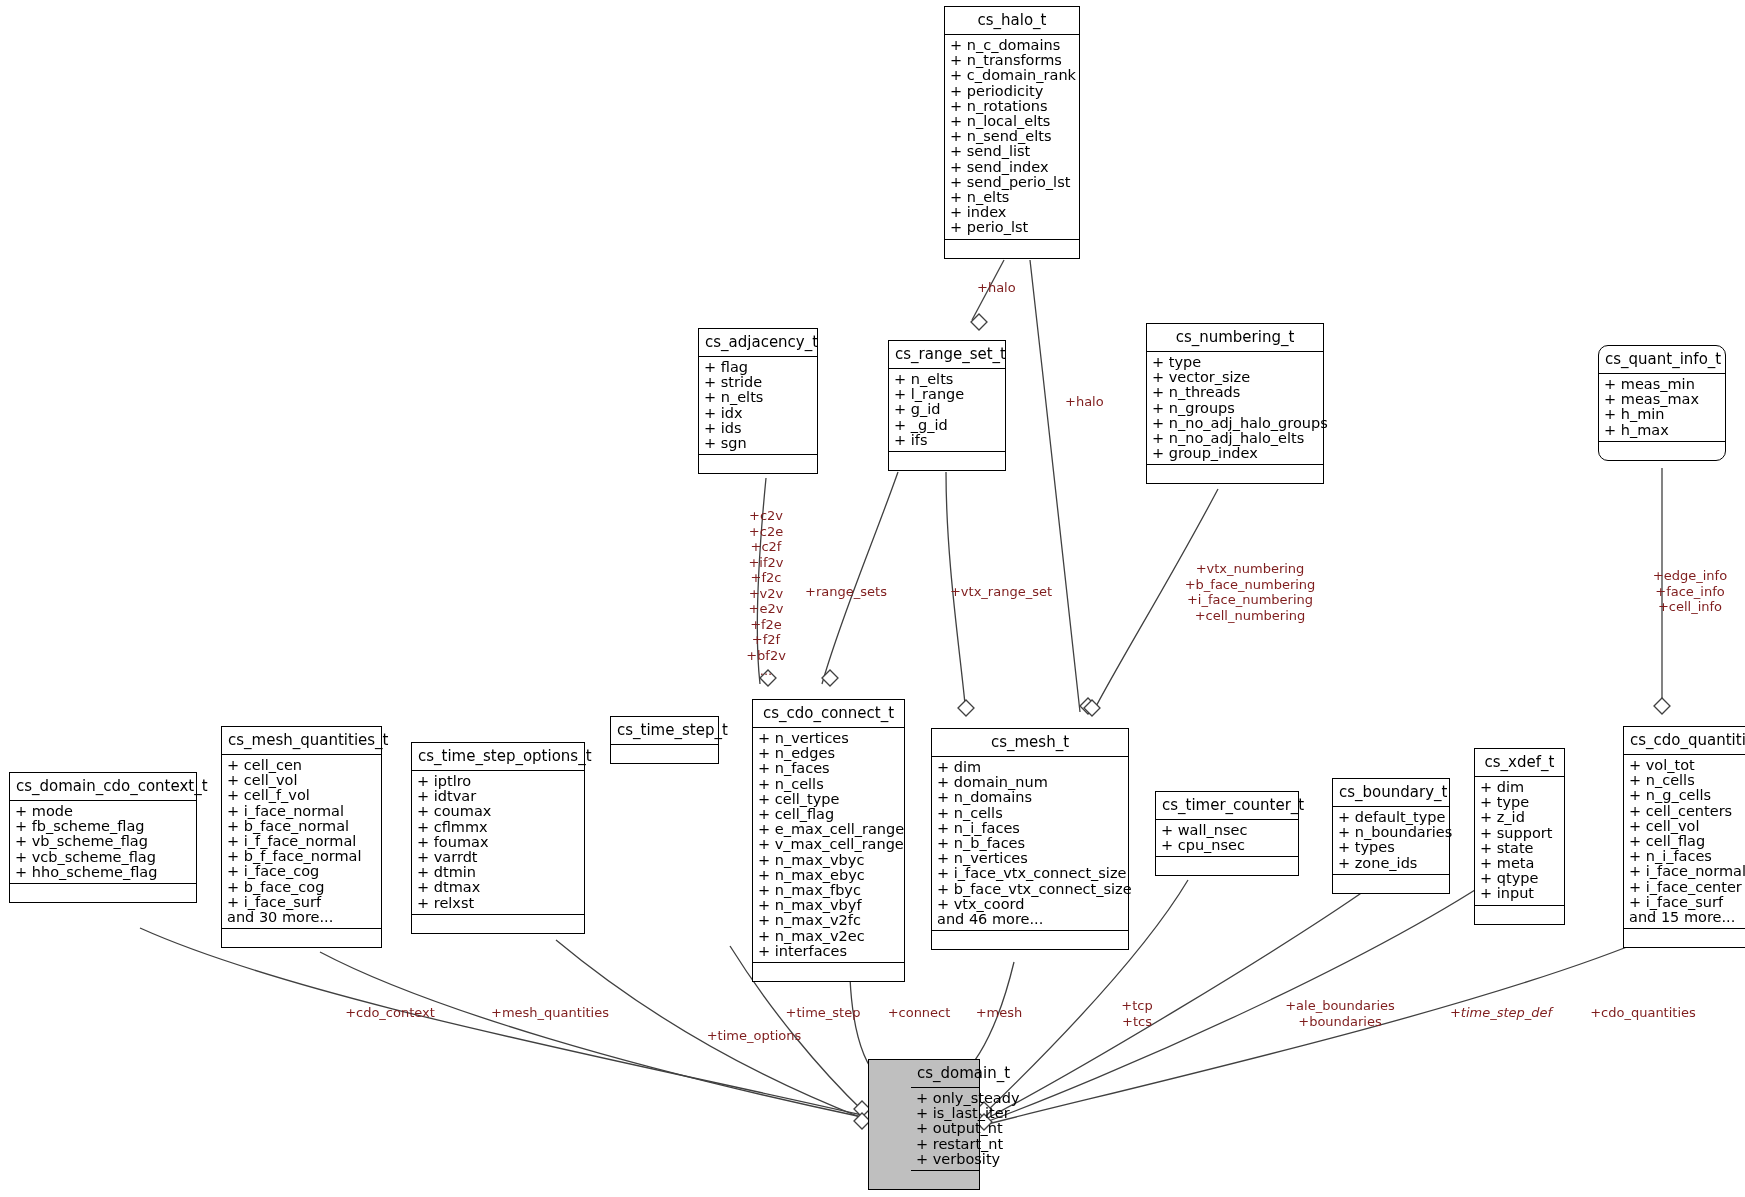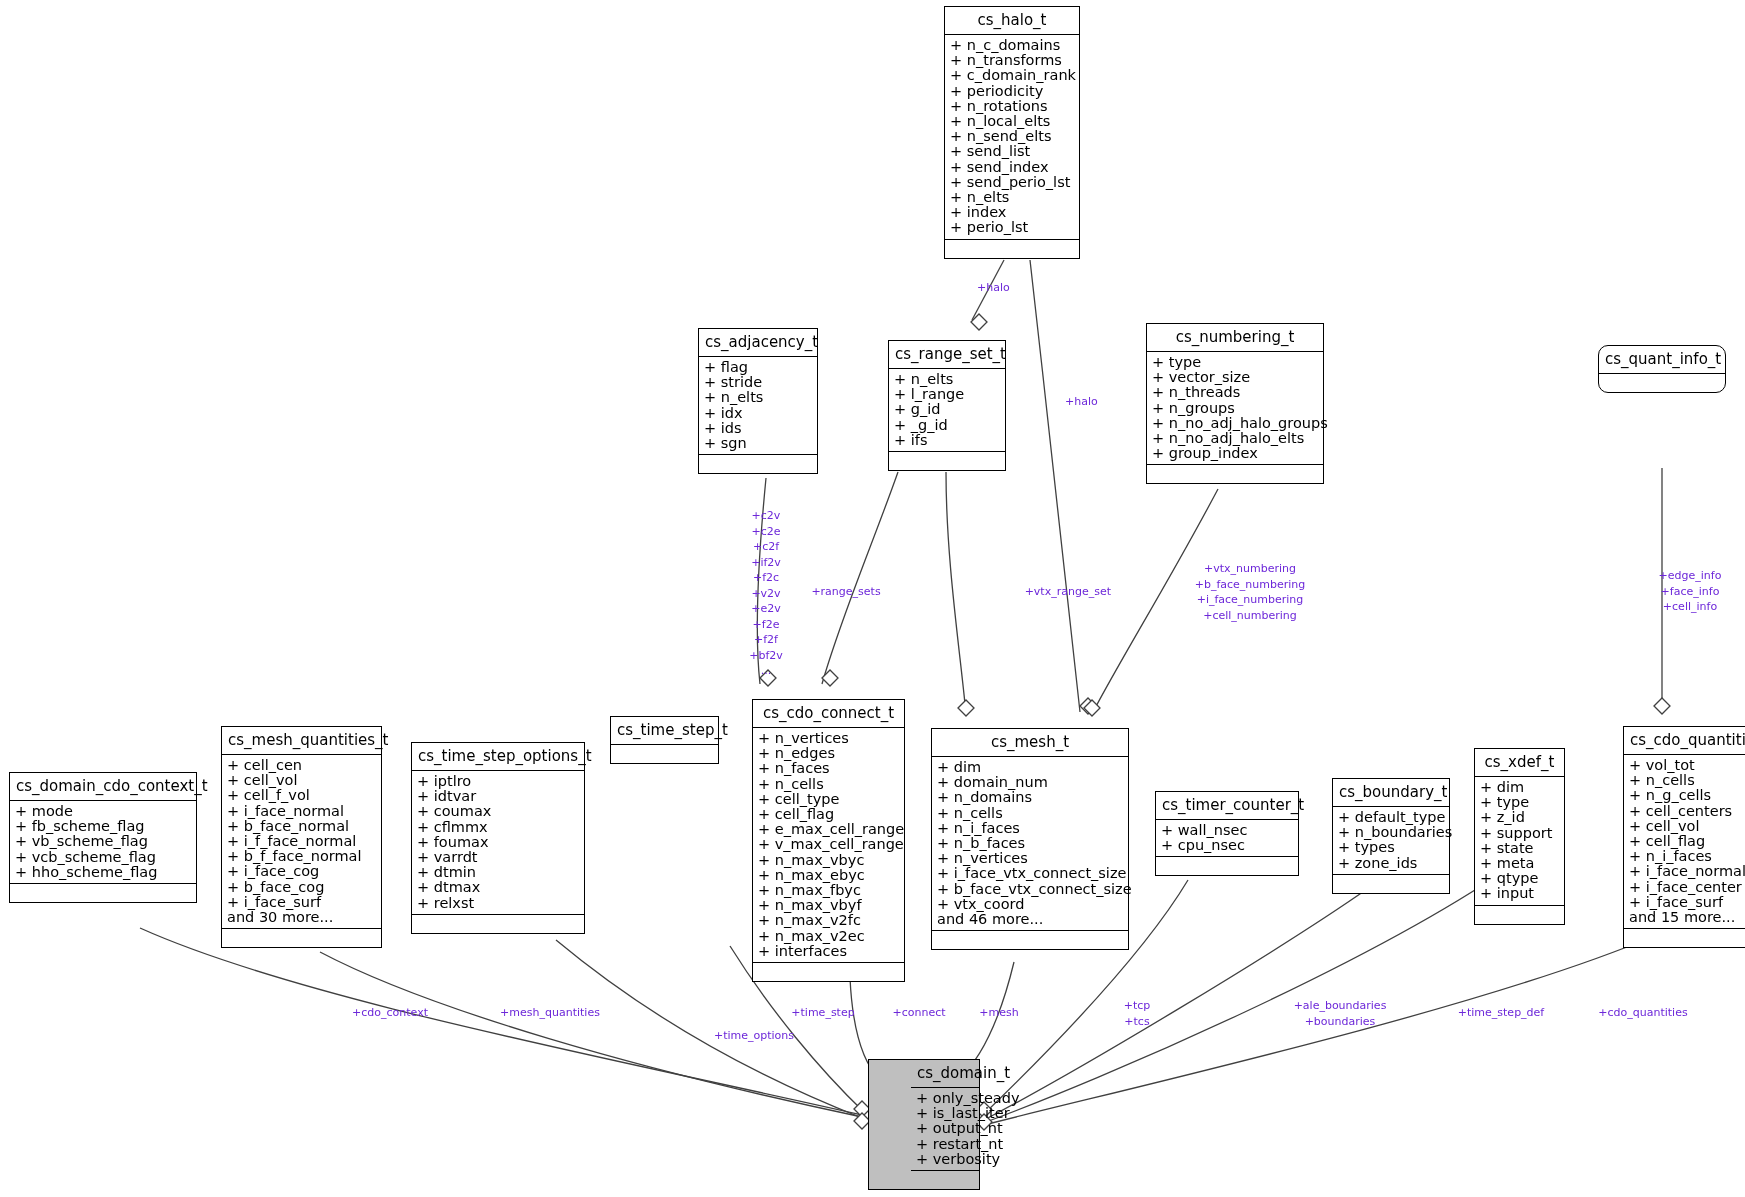--- a/index.html
+++ b/index.html
@@ -50,23 +50,23 @@
     font-size: 14.5px;
     line-height: 15.2px;
     white-space: nowrap;
     color: #000000;
   }
   .umlbox .ops {
     min-height: 18px;
   }
   .elabel {
     position: absolute;
-    font-size: 11px;
+    font-size: 13px;
     line-height: 15.5px;
-    color: #6d28d9;
+    color: #7f1d1d;
     white-space: pre;
     z-index: 4;
   }
   .elabel.ctr { text-align: center; }
 </style>
 </head>
 <body>
 
 <div id="canvas">
 
@@ -168,20 +168,26 @@
           <div class="attr">+ n_threads</div>
           <div class="attr">+ n_groups</div>
           <div class="attr">+ n_no_adj_halo_groups</div>
           <div class="attr">+ n_no_adj_halo_elts</div>
           <div class="attr">+ group_index</div>
         </div>
         <div class="ops"></div>
       </div>
       <div class="umlbox" style="left: 1598px; top: 345px; width: 128px; border-radius: 10px;">
         <div class="title">cs_quant_info_t</div>
+        <div class="attrs">
+          <div class="attr">+ meas_min</div>
+          <div class="attr">+ meas_max</div>
+          <div class="attr">+ h_min</div>
+          <div class="attr">+ h_max</div>
+        </div>
         <div class="ops"></div>
       </div>
       <div class="umlbox" style="left: 9px; top: 772px; width: 188px;">
         <div class="title">cs_domain_cdo_context_t</div>
         <div class="attrs">
           <div class="attr">+ mode</div>
           <div class="attr">+ fb_scheme_flag</div>
           <div class="attr">+ vb_scheme_flag</div>
           <div class="attr">+ vcb_scheme_flag</div>
           <div class="attr">+ hho_scheme_flag</div>
@@ -332,35 +338,35 @@
 +c2f
 +if2v
 +f2c
 +v2v
 +e2v
 +f2e
 +f2f
 +bf2v
 ...</div>
       <div class="elabel ctr" style="left: 736px; width: 220px; top: 584px;">+range_sets</div>
-      <div class="elabel ctr" style="left: 891px; width: 220px; top: 584px; text-align: right;">+vtx_range_set</div>
+      <div class="elabel ctr" style="left: 891px; width: 220px; top: 584px;">+vtx_range_set</div>
       <div class="elabel ctr" style="left: 1140px; width: 220px; top: 561px;">+vtx_numbering
 +b_face_numbering
 +i_face_numbering
 +cell_numbering</div>
       <div class="elabel ctr" style="left: 1580px; width: 220px; top: 568px;">+edge_info
 +face_info
 +cell_info</div>
       <div class="elabel ctr" style="left: 280px; width: 220px; top: 1005px;">+cdo_context</div>
       <div class="elabel ctr" style="left: 440px; width: 220px; top: 1005px;">+mesh_quantities</div>
       <div class="elabel ctr" style="left: 597px; width: 220px; top: 1028px; padding-left: 47px;">+time_options</div>
       <div class="elabel ctr" style="left: 713px; width: 220px; top: 1005px;">+time_step</div>
       <div class="elabel ctr" style="left: 809px; width: 220px; top: 1005px;">+connect</div>
       <div class="elabel ctr" style="left: 889px; width: 220px; top: 1005px;">+mesh</div>
       <div class="elabel ctr" style="left: 1027px; width: 220px; top: 998px;">+tcp
 +tcs</div>
       <div class="elabel ctr" style="left: 1230px; width: 220px; top: 998px;">+ale_boundaries
 +boundaries</div>
-      <div class="elabel ctr" style="left: 1391px; width: 220px; top: 1005px;">+time_step_def</div>
+      <div class="elabel ctr" style="left: 1391px; width: 220px; top: 1005px; font-style: italic;">+time_step_def</div>
       <div class="elabel ctr" style="left: 1533px; width: 220px; top: 1005px;">+cdo_quantities</div>
     </div>
 
 </div>
 
 </body></html>

